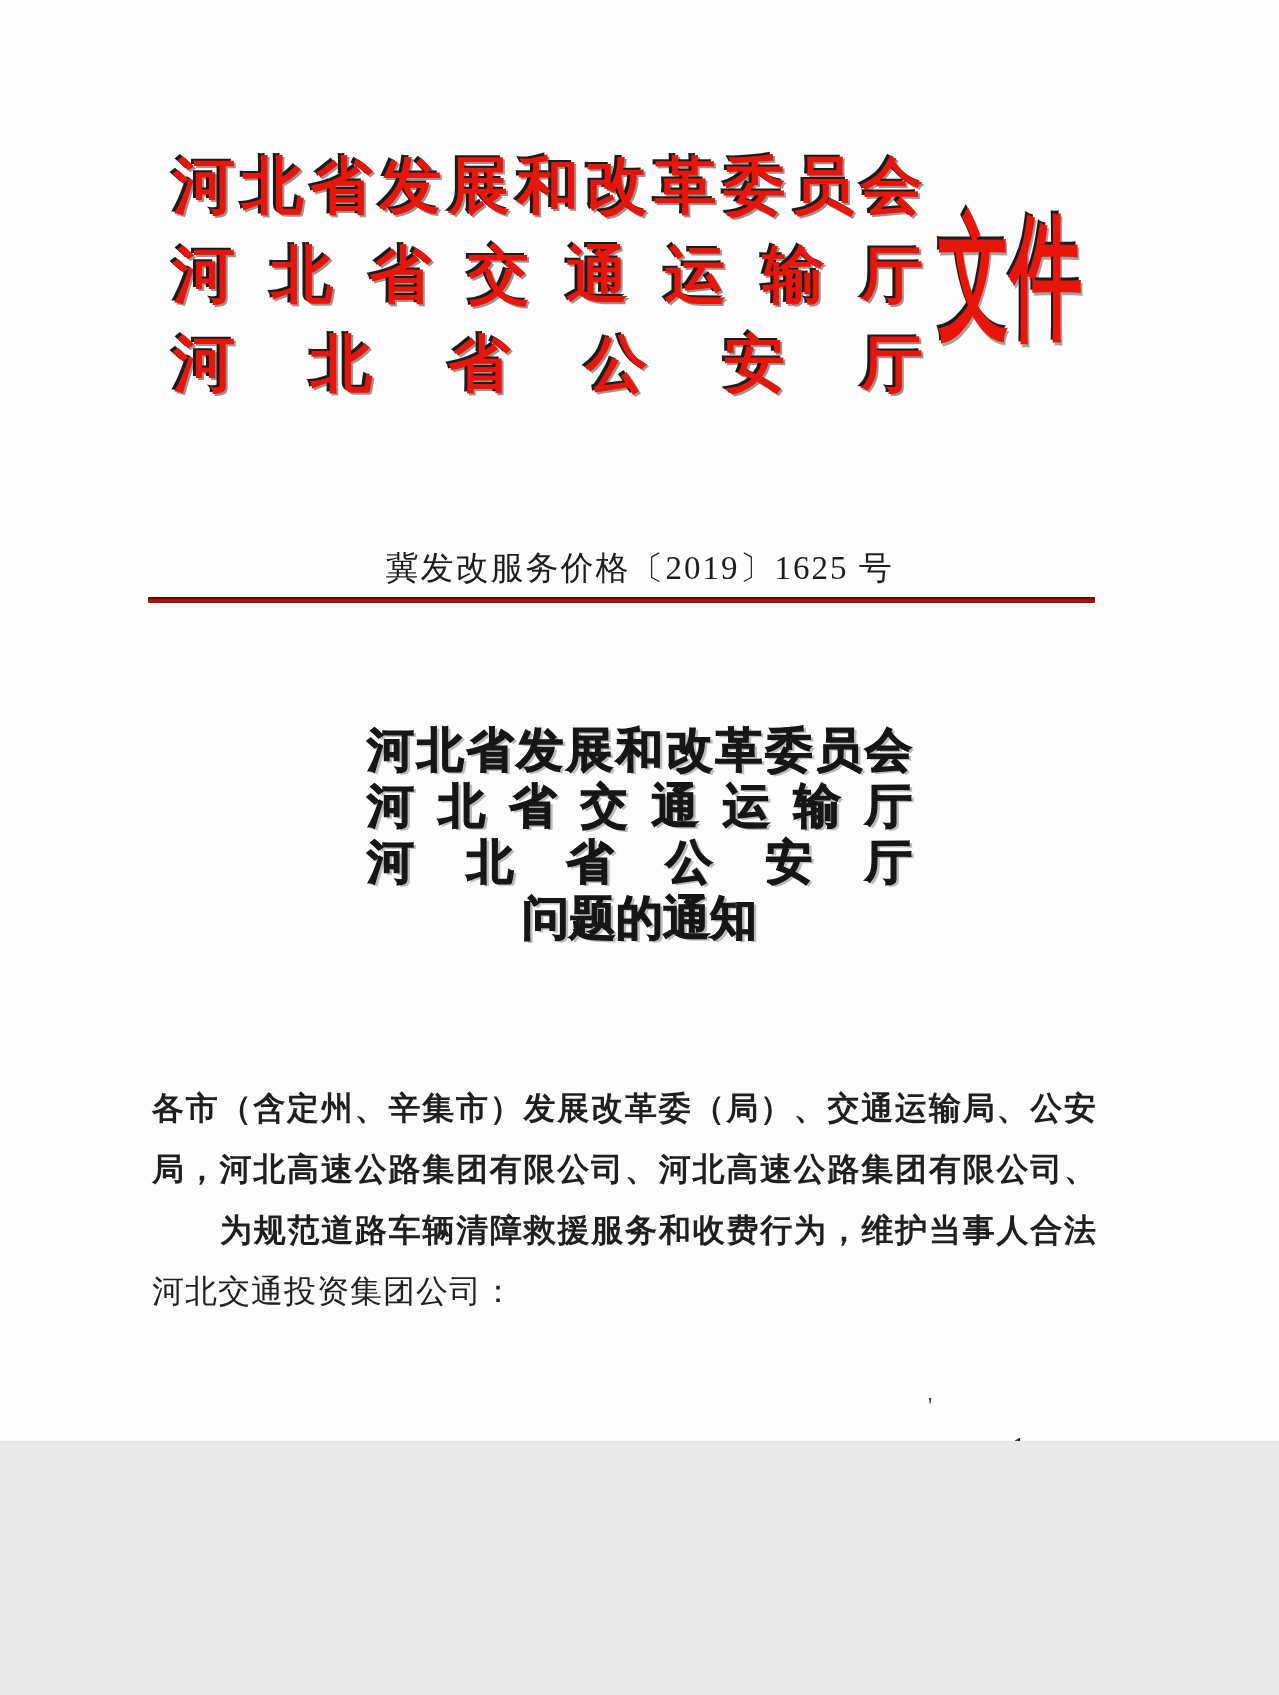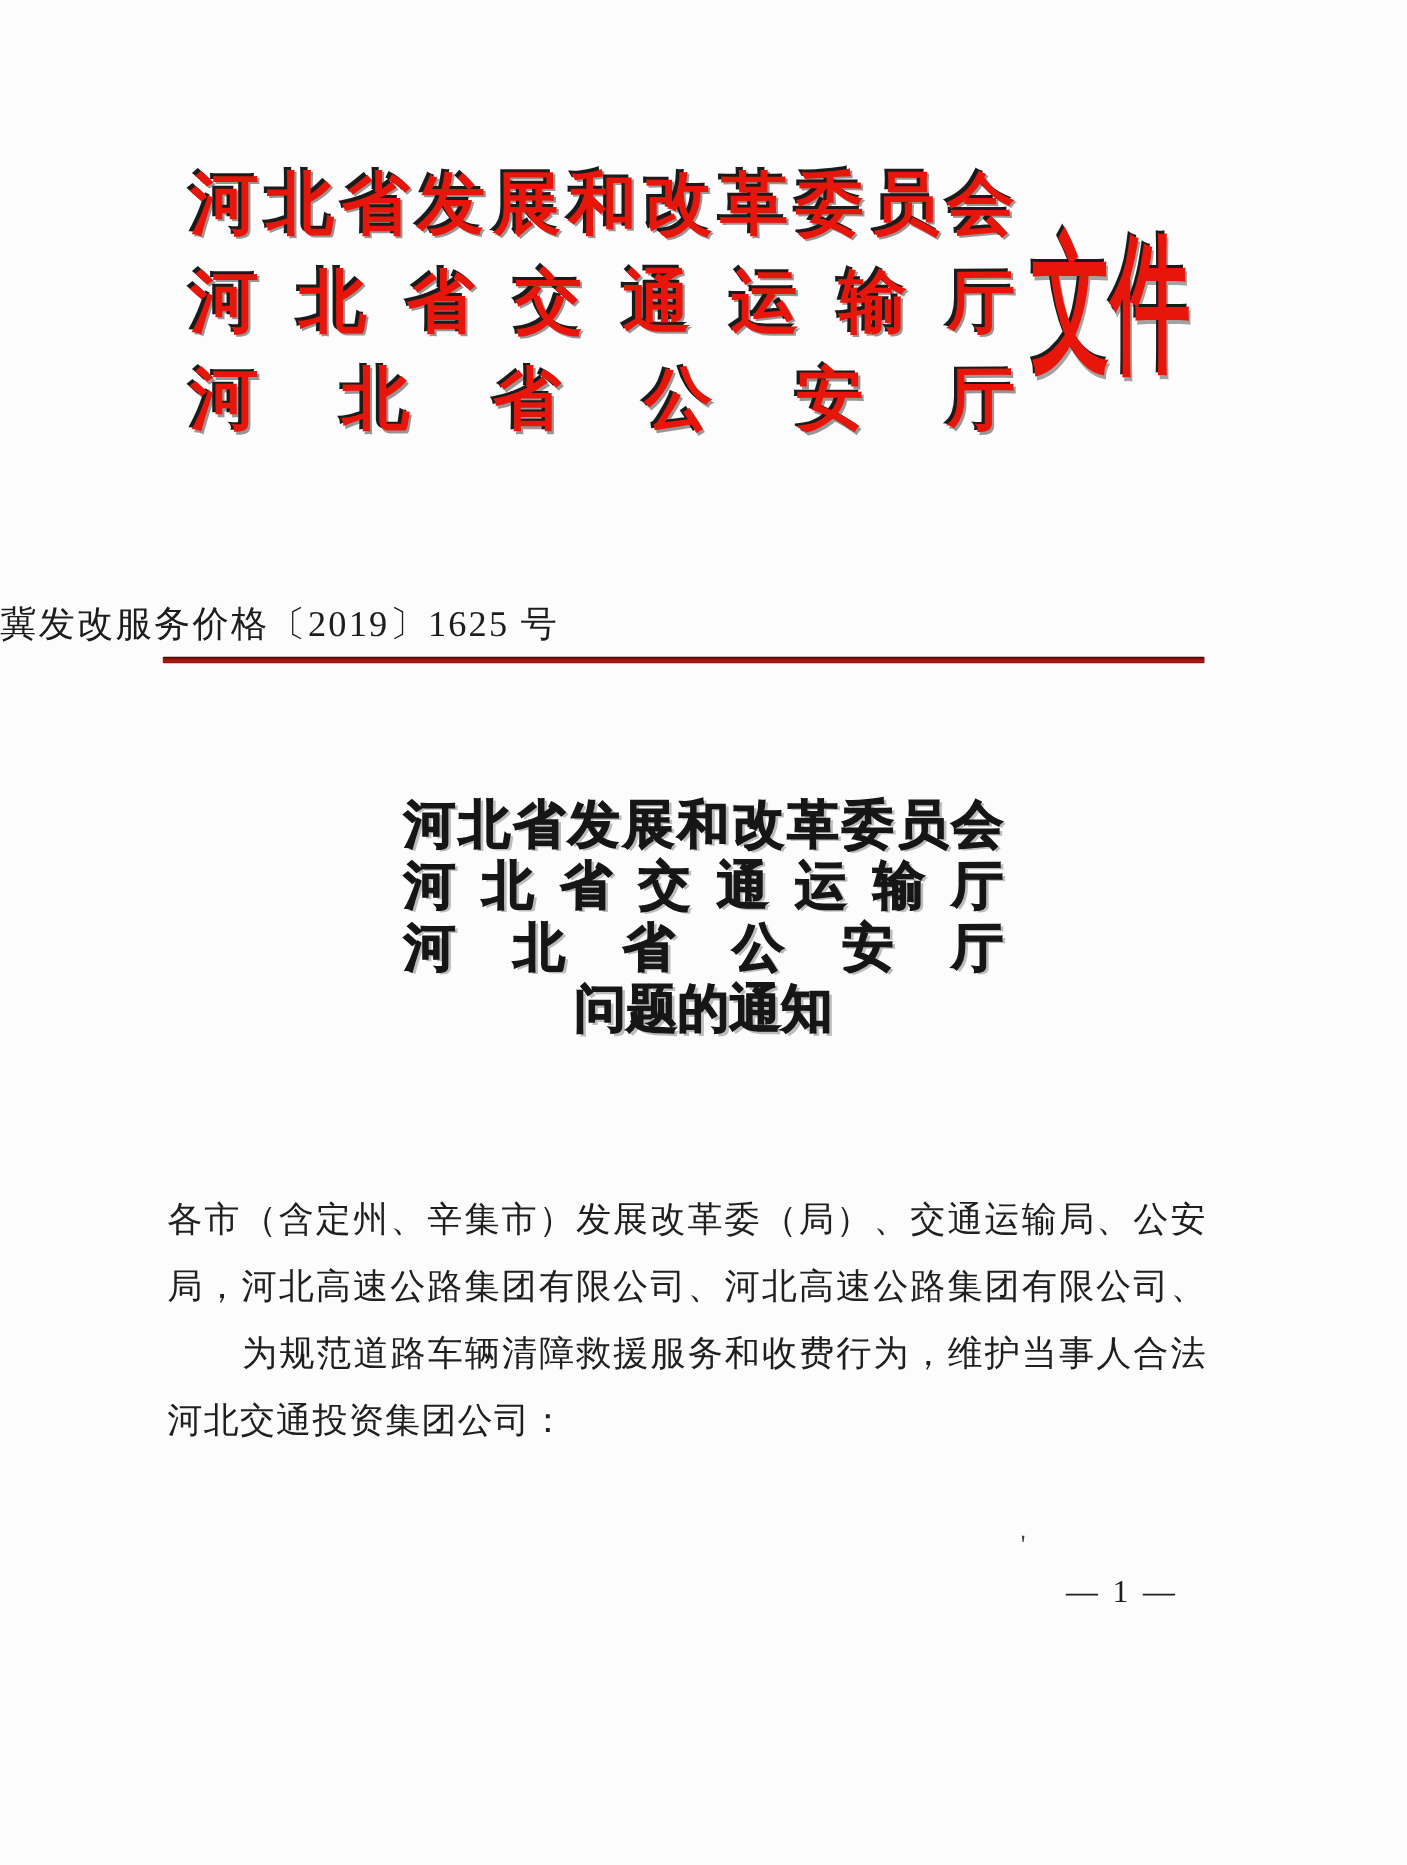--- a/index.html
+++ b/index.html
@@ -7,21 +7,21 @@
     --header-red:#e8150a;
     --rule-red:#a51210;
     --title-black:#161616;
     --body-black:#1f1f1f;
     --paper:#fcfcfc;
   }
   *{margin:0;padding:0;box-sizing:border-box;}
   html,body{background:#e9e9e9;}
   .page{
     position:relative;
-    width:1279px;height:1695px;
+    width:1279px;height:1441px;
     margin:0 auto;
     background:var(--paper);
     overflow:hidden;
     font-family:"Liberation Serif","DejaVu Serif",serif;
   }
 
   
   .lh-org{
     position:absolute;
     left:173px;width:750px;
@@ -46,20 +46,21 @@
     transform:scaleX(0.53);
     transform-origin:left top;
     text-shadow:-4px -3px 0 #1b1b1b, 3px 3px 0 rgba(27,27,27,0.4);
     white-space:nowrap;
   }
 
   
   .doc-number{
     position:absolute;
     top:548px;left:0;width:100%;
+    text-align:center;
     font-size:33px;line-height:40px;
     letter-spacing:2px;
     color:#1d1d1d;
   }
   .red-rule{
     position:absolute;
     top:597px;left:148px;
     width:947px;height:6px;
     background:linear-gradient(180deg,#3a0806 0%,#8c100d 35%,#b51b14 70%,#7d0f0c 100%);
     border-radius:1px;
@@ -94,20 +95,21 @@
   }
   .b-line{
     font-size:32px;line-height:61px;
     letter-spacing:1px;
     white-space:nowrap;
   }
   .b-just{
     white-space:normal;
     text-align:justify;text-align-last:justify;
     text-justify:inter-character;
+    font-weight:bold;
   }
   .b-indent{text-indent:68px;}
 
   
   .scan-artifact{
     position:absolute;
     left:928px;top:1392px;
     font-size:24px;color:#3c3c3c;
   }
   .page-number{

